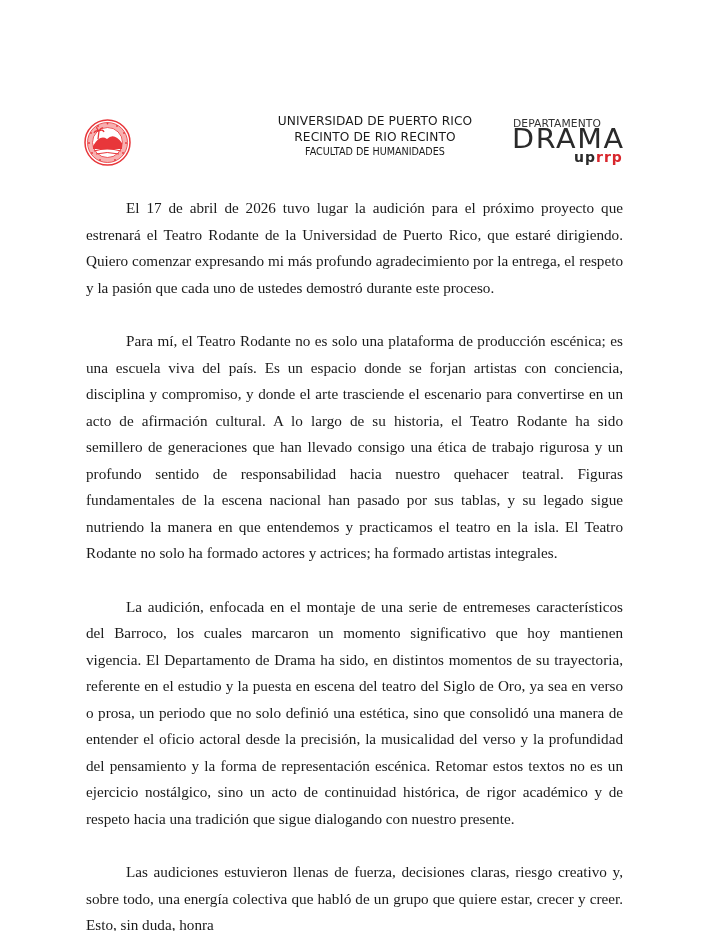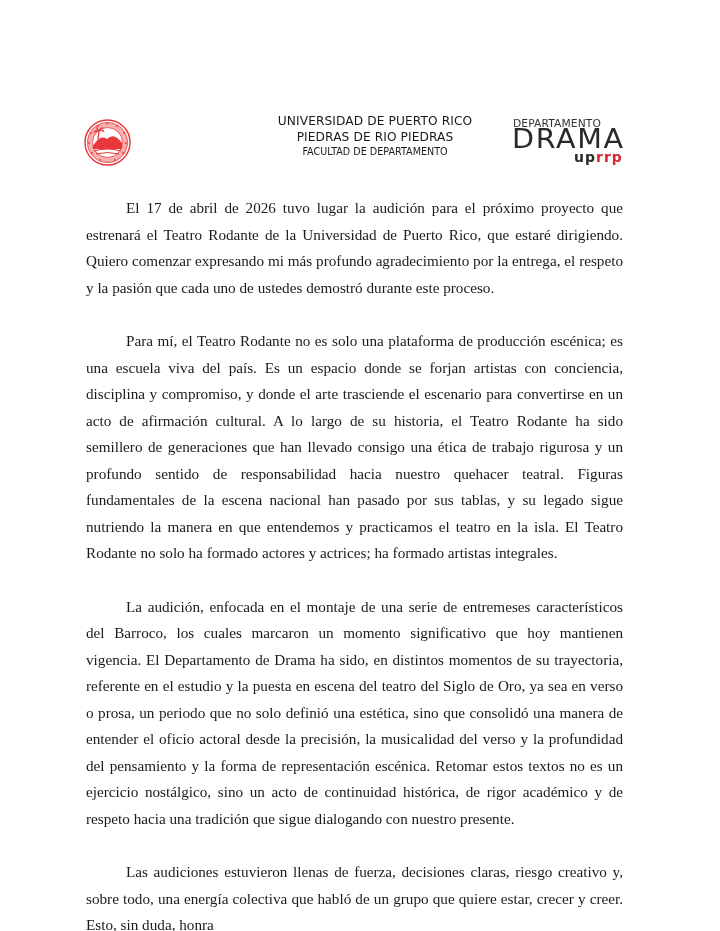--- a/index.html
+++ b/index.html
@@ -131,22 +131,22 @@
       <circle cx="42" cy="24" r="0.9" fill="#e8363a"></circle>
       <circle cx="8" cy="34" r="0.9" fill="#e8363a"></circle>
       <circle cx="39" cy="34" r="0.9" fill="#e8363a"></circle>
       <circle cx="16" cy="41" r="0.9" fill="#e8363a"></circle>
       <circle cx="31" cy="41" r="0.9" fill="#e8363a"></circle>
     </svg>
   </div>
 
   <div class="inst-block">
     <div class="inst-line-big">UNIVERSIDAD DE PUERTO RICO</div>
-    <div class="inst-line-big">PIEDRAS DE RIO PIEDRAS</div>
-    <div class="inst-line-small">FACULTAD DE DEPARTAMENTO</div>
+    <div class="inst-line-big">RECINTO DE RIO RECINTO</div>
+    <div class="inst-line-small">FACULTAD DE HUMANIDADES</div>
   </div>
 
   <div class="drama-logo">
     <div class="drama-dept">DEPARTAMENTO</div>
     <div class="drama-word">DRAMA</div>
     <div class="drama-uprrp"><span class="up">up</span><span class="rrp">rrp</span></div>
   </div>
 </div>
 
 <div class="letter-body">

